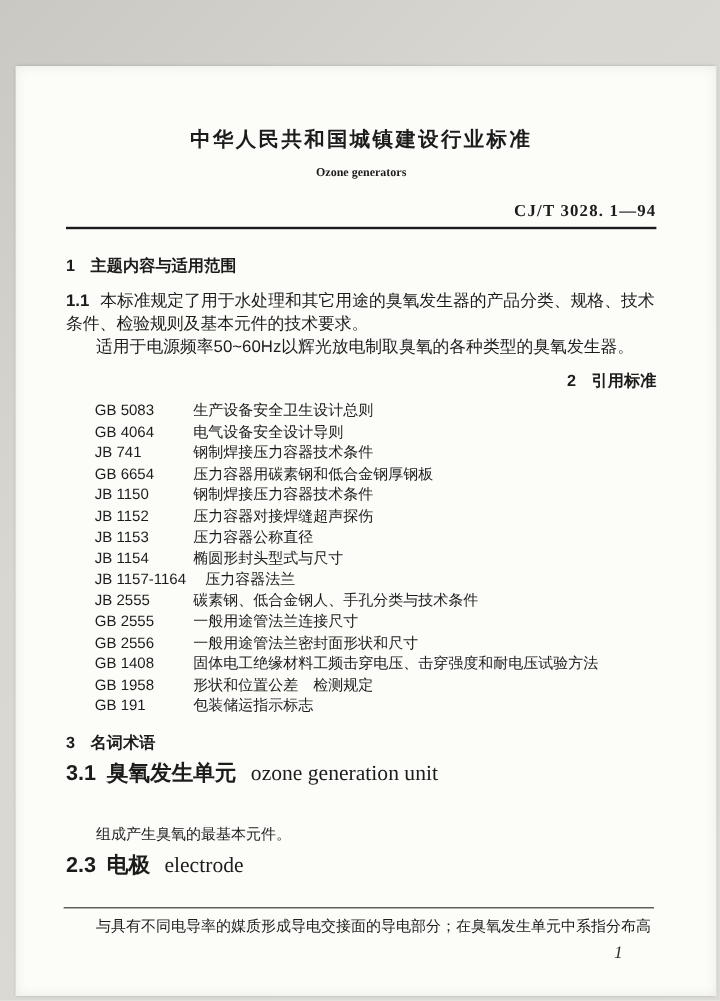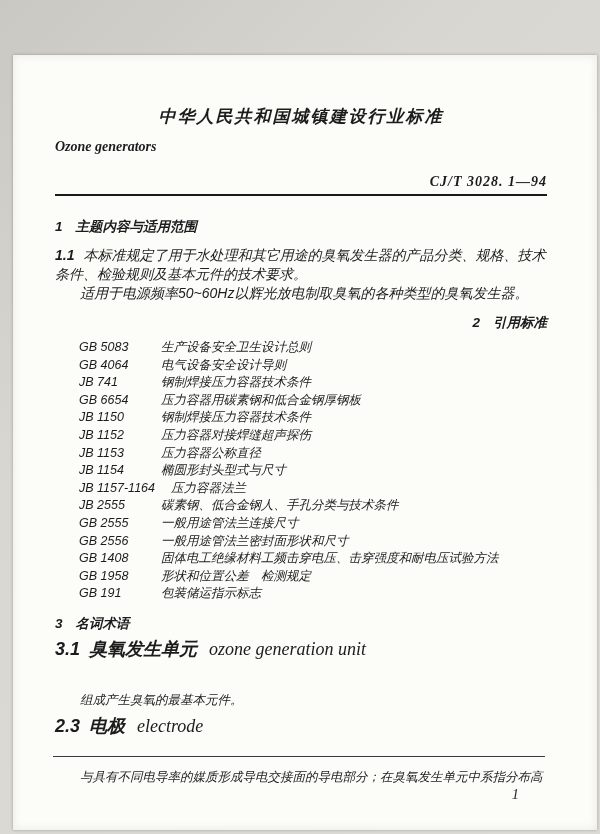--- a/index.html
+++ b/index.html
@@ -9,25 +9,25 @@
     background: linear-gradient(135deg,#c9c8c2 0%, #d8d7d1 35%, #dddcd6 100%);
     font-family:"Liberation Sans","DejaVu Sans",sans-serif;
     color:#1c1c1c;
     overflow:hidden;
   }
   .page {
     position:absolute; left:13px; top:55px; right:3px; bottom:4px;
     background:#fcfcf9;
     box-shadow: inset 0 0 10px rgba(90,90,80,0.12), 0 0 3px rgba(0,0,0,0.25);
   }
-  .content { margin-left:42px; width:492px;font-style:italic; }
+  .content { margin-left:42px; width:492px; }
 
   .std-type { margin-top:50px; text-align:center; font-weight:bold; font-size:17px; letter-spacing:2px; }
   .title-cn { margin-top:24px; text-align:center; font-weight:bold; font-size:23px; letter-spacing:12px; text-indent:12px; }
-  .title-en { margin-top:11px; font-weight:bold; font-size:14px; font-family:"Liberation Serif","DejaVu Serif",serif; }
+  .title-en { margin-top:11px; text-align:center; font-weight:bold; font-size:10px; font-family:"Liberation Serif","DejaVu Serif",serif; }
   .std-num  { margin-top:19px; text-align:right; font-weight:bold; font-size:14px; letter-spacing:1px; font-family:"Liberation Serif","DejaVu Serif",serif; }
   .rule { margin-top:4px; height:2px; background:#1a1a1a; }
 
   .sec-heading { font-weight:bold; font-size:13.5px; }
   .sec-heading .sec-no { display:inline-block; margin-right:13px; }
   .sec1 { margin-top:22px; }
   .sec2 { margin-top:11px;text-align:right; }
   .sec3 { margin-top:12px; }
 
   .body-text { font-size:14px; line-height:19px; }

